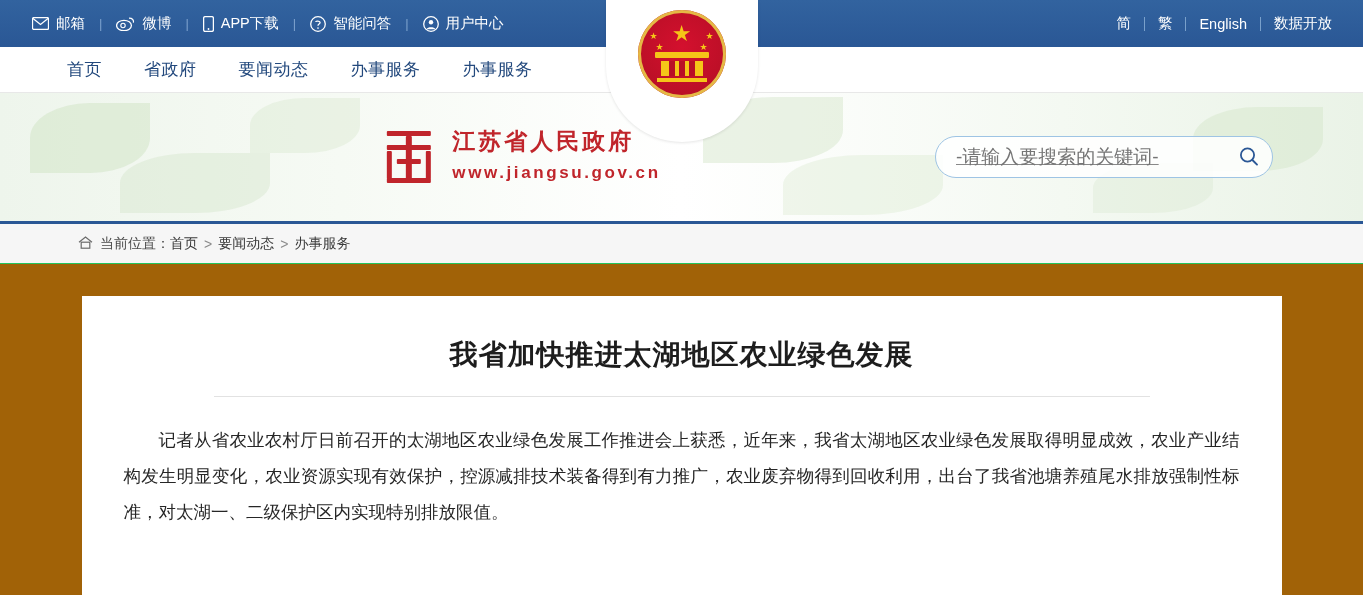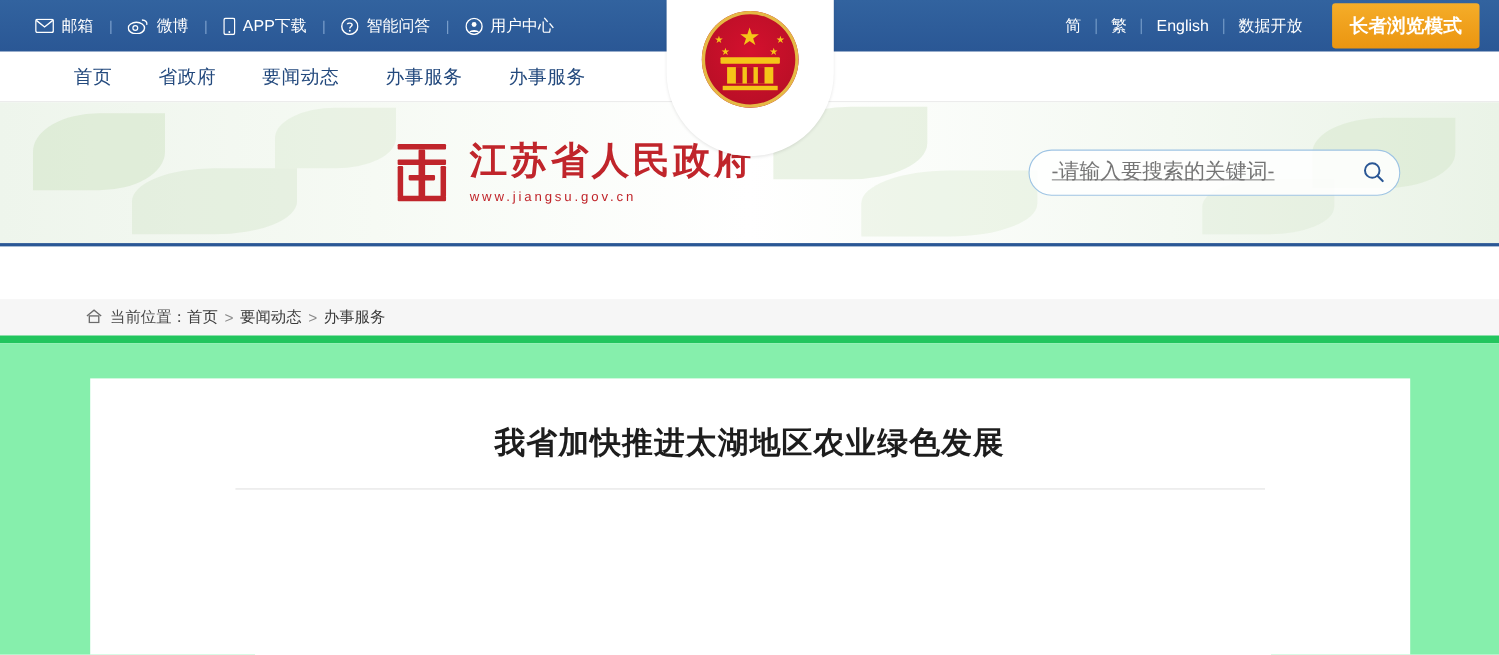--- a/index.html
+++ b/index.html
@@ -166,33 +166,33 @@
   }
   .logo-mark {
     width: 52px; height: 56px;
     position: relative;
     margin-right: 18px;
   }
   .logo-mark span {
     position: absolute; background: #c0252b; border-radius: 1px;
   }
   .logo-text .cn {
-    font-family: Liberation Serif, serif;
-    font-size: 34px;
+    font-family: Liberation Mono, monospace;
+    font-size: 23px;
     font-weight: bold;
     color: #c0252b;
     letter-spacing: 3px;
     line-height: 1.1;
   }
   .logo-text .en {
-    font-size: 12px;
+    font-size: 17px;
     color: #c0252b;
     letter-spacing: 2.6px;
     margin-top: 6px;
-    font-weight: normal;
+    font-weight: bold;
   }
 
   .search-box {
     position: absolute;
     right: 90px;
     top: 50%;
     transform: translateY(-50%);
     width: 338px;
     height: 42px;
     border: 1px solid #9ec4e4;
@@ -221,30 +221,29 @@
 
   
   .crumb-bar {
     height: 40px;
     background: #f6f6f6;
     display: flex;
     align-items: center;
     padding-left: 78px;
     font-size: 14px;
     color: #4a4a4a;
-    border-bottom: 7px solid #22c55e;
-    margin-top: 48px;
+    border-bottom: 1px solid #22c55e;
   }
   .crumb-bar .home-ic { margin-right: 7px; color: #6b6b6b; }
   .crumb-link { color: #3a3a3a; }
   .crumb-sep { margin: 0 6px; color: #8a8a8a; }
 
   
   .page-body {
-    background: #86efac;
+    background: #a16207;
     height: calc(595px - 47px - 46px - 131px - 40px);
     padding-top: 32px;
     display: flex;
     justify-content: center;
   }
   .article {
     width: 1200px;
     background: #ffffff;
     padding: 40px 32px 0 32px;
     min-height: 100%;
@@ -345,21 +344,20 @@
   </div>
 
   <div class="topbar-right">
     <span class="tb-r">简</span>
     <span class="tb-divider"></span>
     <span class="tb-r">繁</span>
     <span class="tb-divider"></span>
     <span class="tb-r">English</span>
     <span class="tb-divider"></span>
     <span class="tb-r">数据开放</span>
-    <span class="elder-btn">长者浏览模式</span>
   </div>
 </div>
 
 <div class="navbar">
   <div class="nav-group nav-left">
     <span class="nav-item">首页</span>
     <span class="nav-item">省政府</span>
     <span class="nav-item">要闻动态</span>
     <span class="nav-item">办事服务</span>
     <span class="nav-item">办事服务</span>
@@ -439,14 +437,17 @@
   <span class="crumb-link">办事服务</span>
 </div>
 
 <div class="page-body">
   <div class="article">
     <div class="article-title">我省加快推进太湖地区农业绿色发展</div>
 
 
     <div class="meta-rule"></div>
 
+    <div class="article-body">
+      <p>记者从省农业农村厅日前召开的太湖地区农业绿色发展工作推进会上获悉，近年来，我省太湖地区农业绿色发展取得明显成效，农业产业结构发生明显变化，农业资源实现有效保护，控源减排技术装备得到有力推广，农业废弃物得到回收利用，出台了我省池塘养殖尾水排放强制性标准，对太湖一、二级保护区内实现特别排放限值。</p>
+    </div>
   </div>
 </div>
 
 </body></html>

